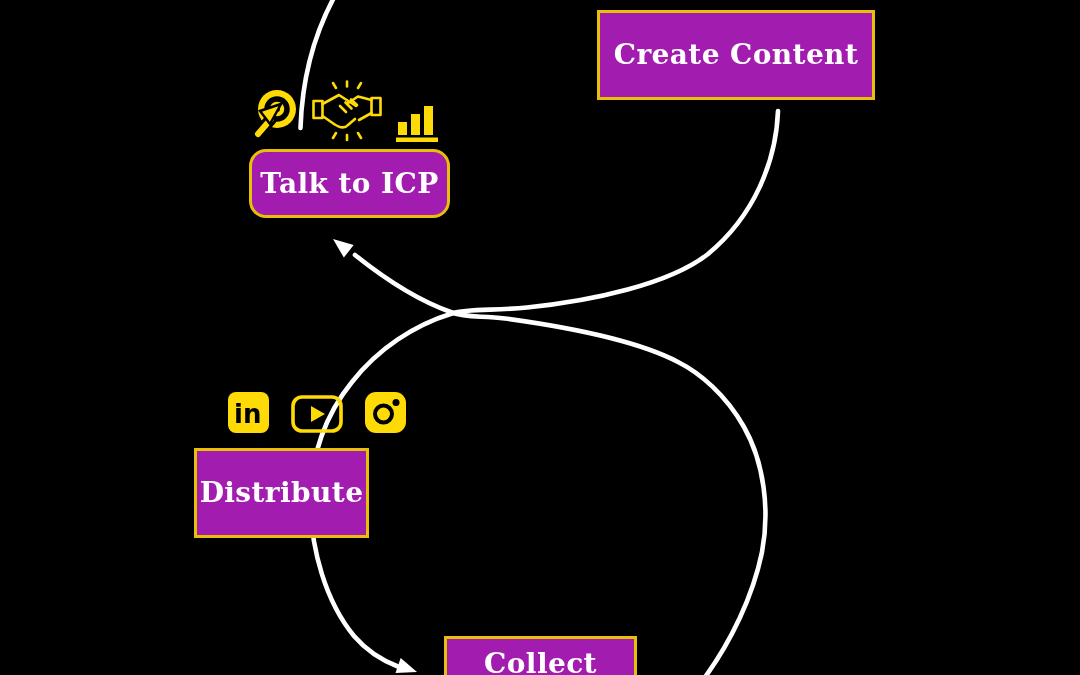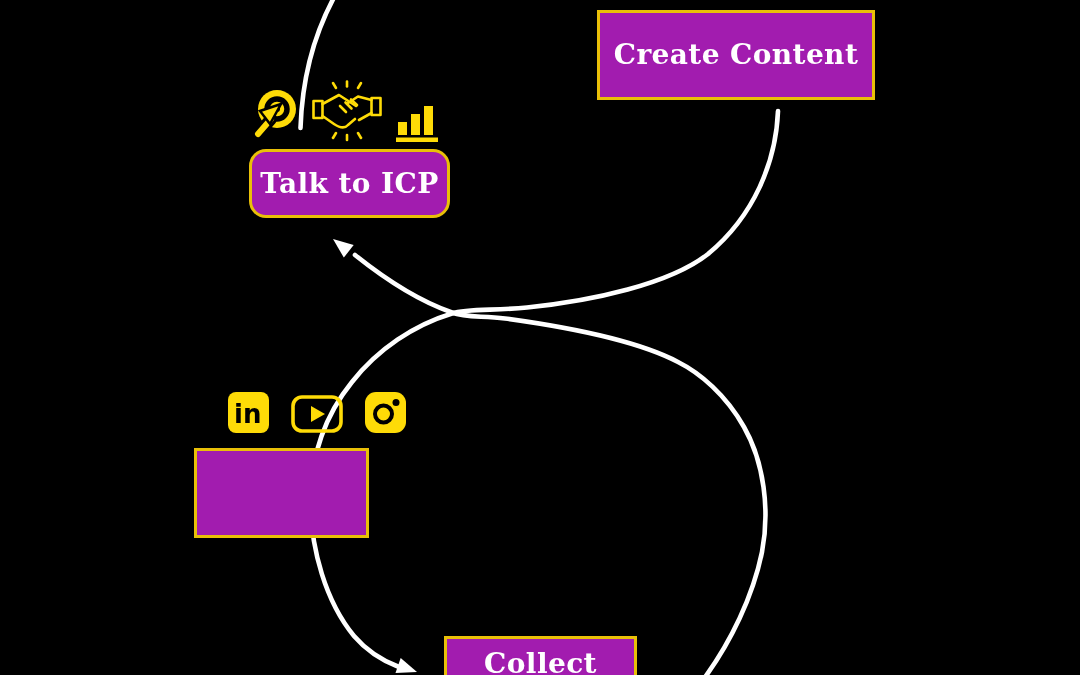--- a/index.html
+++ b/index.html
@@ -112,17 +112,18 @@
 
 <div class="node-box" id="node-create-content">
   <span>Create Content</span>
 </div>
 
 <div class="node-box" id="node-talk-icp">
   <span>Talk to ICP</span>
 </div>
 
 <div class="node-box" id="node-distribute">
+  <span>Distribute</span>
 </div>
 
 <div class="node-box" id="node-collect">
   <span>Collect</span>
 </div>
 
 </body></html>

